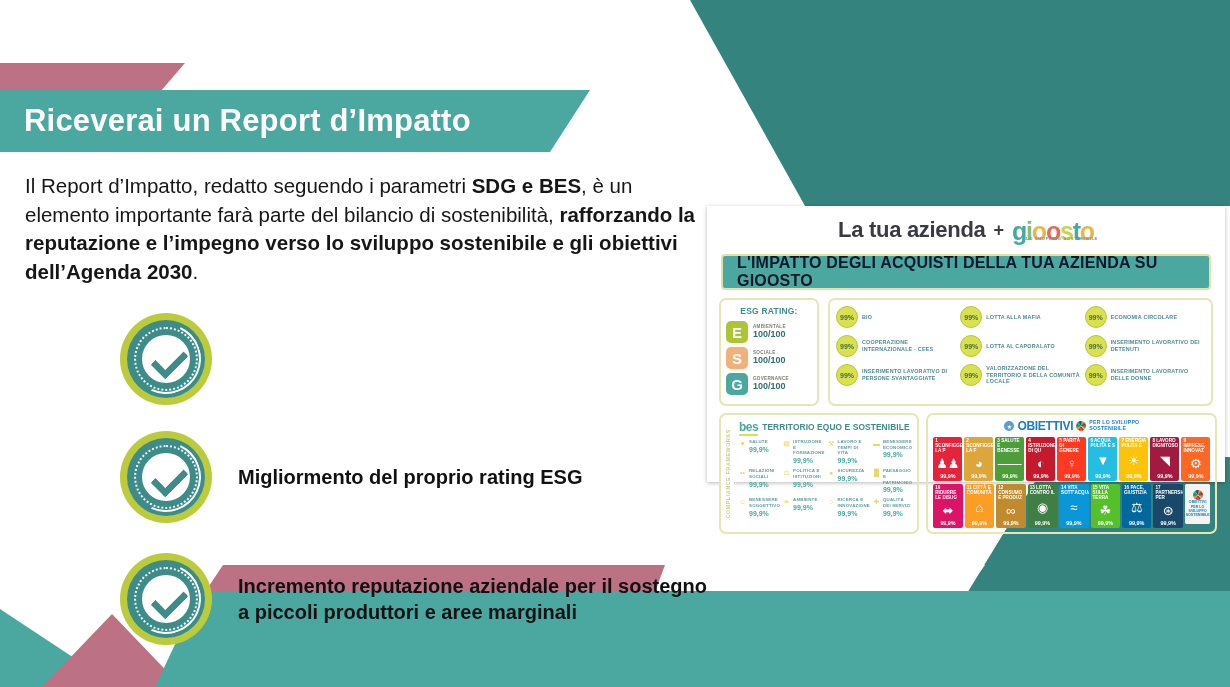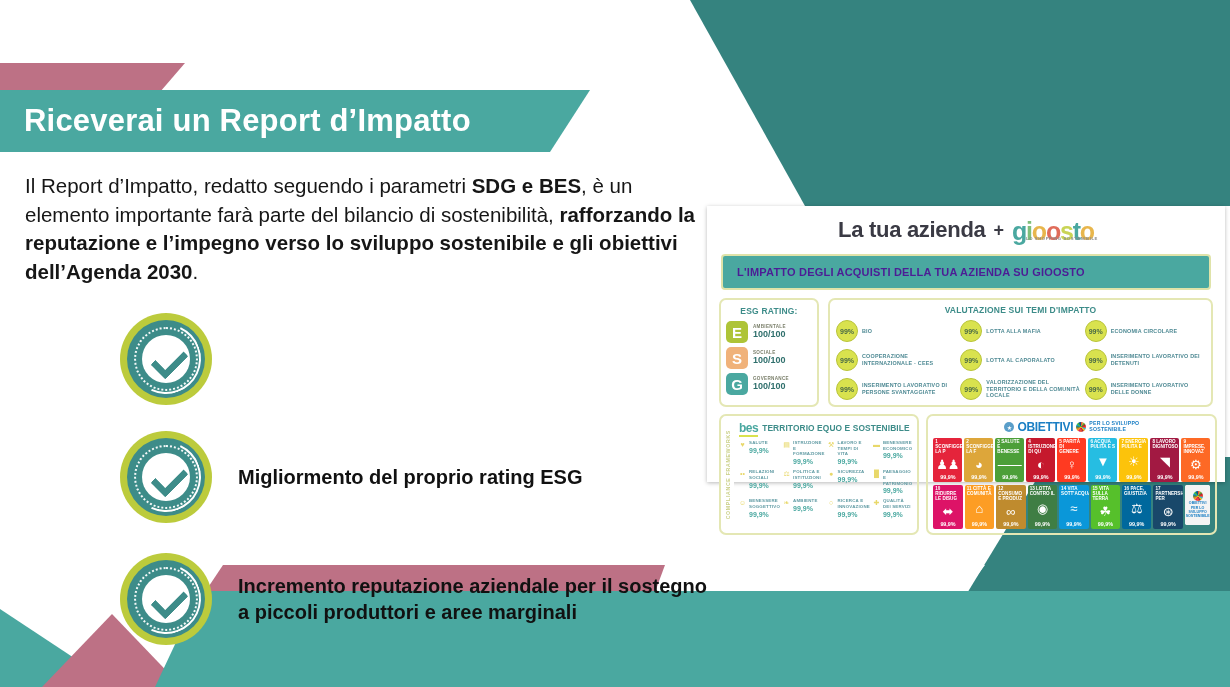--- a/index.html
+++ b/index.html
@@ -67,21 +67,21 @@
   .head-az{font-size:22px;font-weight:bold;color:#3a3a44;letter-spacing:-.3px;}
   .head-plus{font-size:18px;font-weight:bold;color:#3a3a44;}
   .logo{font-size:25px;font-weight:bold;letter-spacing:-1.2px;position:relative;top:1px;}
   .logo span{display:inline-block;}
   .logo-sub{position:absolute;left:14px;top:20px;font-size:4.2px;letter-spacing:.6px;
     color:#8a8a8a;font-weight:bold;white-space:nowrap;}
   .logo-wrap{position:relative;}
 
   .impact-bar{margin:0 14px;height:32px;background:#4aa8a0;border:2px solid #dfe3a9;
     border-radius:4px;display:flex;align-items:center;padding-left:14px;}
-  .impact-bar-text{color:#4c1d95;font-size:11px;font-weight:bold;letter-spacing:.2px;}
+  .impact-bar-text{color:#0f172a;font-size:16px;font-weight:bold;letter-spacing:.2px;}
 
   .row-top{display:flex;margin:8px 12px 0 12px;gap:9px;}
 
   .panel{border:2px solid #e4e7b4;border-radius:7px;background:#fff;}
 
   .esg{width:86px;padding:6px 5px 5px 5px;}
   .esg-title{font-size:8.5px;font-weight:bold;color:#3d8c89;text-align:center;
     letter-spacing:.2px;margin-bottom:5px;}
   .esg-row{display:flex;align-items:center;gap:5px;margin-bottom:4px;}
   .esg-letter{width:22px;height:22px;border-radius:5px;color:#fff;font-size:15px;
@@ -237,21 +237,20 @@
         <div class="esg-row">
           <div class="esg-letter" style="background:#4aa8a0">G</div>
           <div class="esg-meta">
             <div class="esg-cat">GOVERNANCE</div>
             <div class="esg-score">100/100</div>
           </div>
         </div>
       </div>
 
       <div class="panel themes">
-        <div class="themes-title">VALUTAZIONE SUI TEMI D'IMPATTO</div>
         <div class="themes-grid" id="themes-grid">
             <div class="theme-col">
               <div class="theme">
                 <div class="pct">99%</div>
                 <div class="theme-label">BIO</div>
               </div>
               <div class="theme">
                 <div class="pct">99%</div>
                 <div class="theme-label">COOPERAZIONE INTERNAZIONALE - CEES</div>
               </div>

